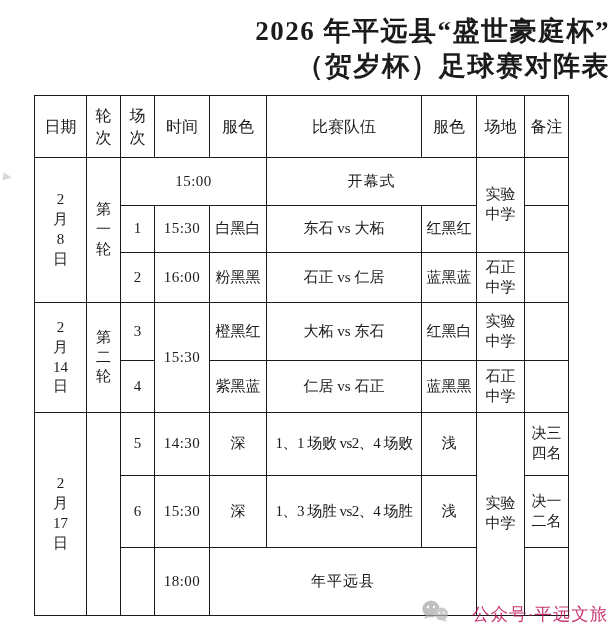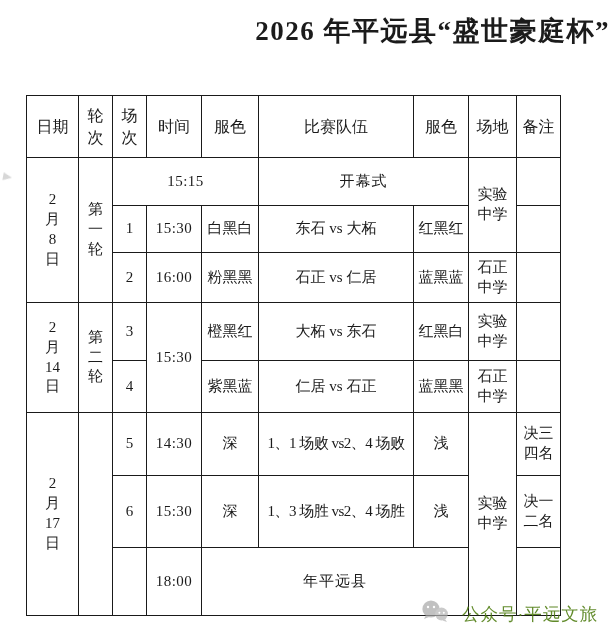--- a/index.html
+++ b/index.html
@@ -5,57 +5,58 @@
   html,body { margin:0; padding:0; background:#ffffff; }
   .page {
     position:relative; width:610px; height:640px; background:#ffffff;
     font-family:"Liberation Serif","DejaVu Serif",serif; color:#1b1b1b; overflow:hidden;
   }
   .title {
     position:absolute; top:14px; left:0; width:100%; text-align:right;
     font-weight:bold; font-size:27px; line-height:35px; letter-spacing:1.5px;
   }
   table.sched {
-    position:absolute; left:26px; top:95px; width:534px;
+    position:absolute; left:34px; top:95px; width:534px;
     border-collapse:collapse; table-layout:fixed;
   }
   .sched th, .sched td {
     border:1.5px solid #1a1a1a; padding:0; margin:0;
     text-align:center; vertical-align:middle;
     font-size:15px; font-weight:normal; line-height:1.32;
     white-space:pre-line; overflow:hidden;
   }
   .sched th { font-size:16px; }
   .vtext { font-size:15px; line-height:1.38; }
   .time { letter-spacing:0.5px; }
   .fixture-sm { font-size:13.5px; letter-spacing:-0.5px; }
   .ceremony { font-size:16px; letter-spacing:1px; }
   .watermark {
     position:absolute; left:420px; top:599px; z-index:3;
-    display:flex; align-items:center; gap:12px;
+    display:flex; align-items:center; gap:22px;
     font-family:"Liberation Sans","DejaVu Sans",sans-serif;
-    font-size:17.5px; color:#4d7c0f; opacity:0.88; letter-spacing:1px;
+    font-size:17.5px; color:#be185d; opacity:0.88; letter-spacing:1px;
   }
   .wicon { flex:0 0 auto; opacity:0.8; }
   .stray {
     position:absolute; left:3px; top:173px; width:0; height:0;
     border-top:4px solid transparent; border-bottom:4px solid transparent;
     border-left:9px solid #c2c2c2; transform:rotate(10deg);
     opacity:0.65; filter:blur(0.6px);
   }
 </style>
 </head>
 <body>
 
 <div class="page">
 
   <div class="stray"></div>
 
   <div class="title">
     <div>2026 年平远县“盛世豪庭杯”</div>
+    <div>（贺岁杯）足球赛对阵表</div>
   </div>
 
   <table class="sched">
     <colgroup>
       <col style="width:52px">
         <col style="width:34px">
         <col style="width:34px">
       <col style="width:55px">
         <col style="width:57px">
         <col style="width:155px">
@@ -80,21 +81,21 @@
     </tr>
 
     <tr style="height:48px">
       <td rowspan="3" class="vtext">2
 月
 8
 日</td>
       <td rowspan="3" class="vtext">第
 一
 轮</td>
-      <td colspan="3" class="time">15:15</td>
+      <td colspan="3" class="time">15:00</td>
       <td colspan="2" class="ceremony">开幕式</td>
       <td rowspan="2">实验
 中学</td>
       <td></td>
     </tr>
 
     <tr style="height:47px">
       <td>1</td>
       <td class="time">15:30</td>
       <td>白黑白</td>

